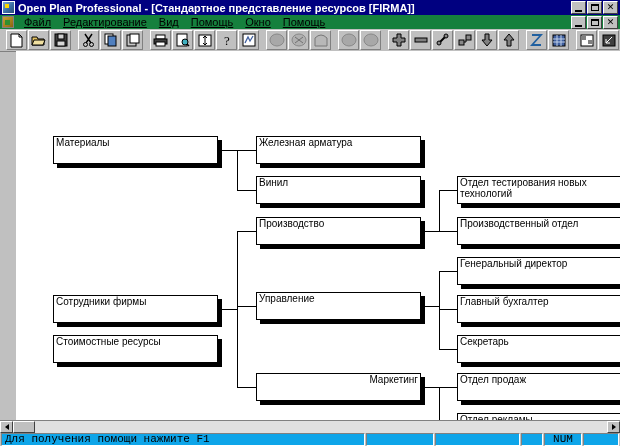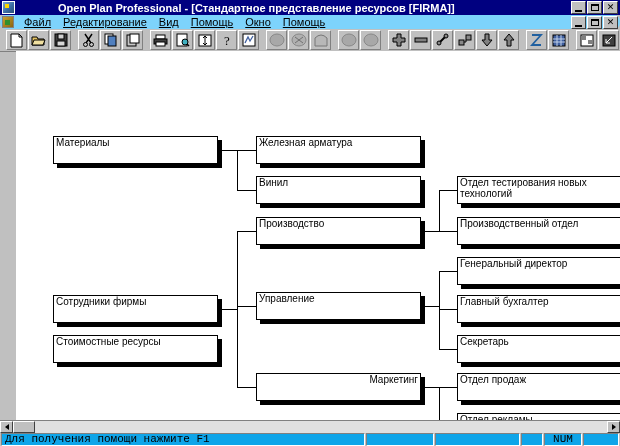--- a/index.html
+++ b/index.html
@@ -9,21 +9,21 @@
     font-family:"Liberation Sans","DejaVu Sans",sans-serif;
     font-size:11px;
     -webkit-font-smoothing:none;
   }
   .app{position:relative;width:620px;height:446px;background:#c0c0c0;}
 
   
   .titlebar{
     position:absolute;left:0;top:0;width:620px;height:15px;
     background:#000080;color:#ffffff;
-    display:flex;align-items:center;gap:40px;
+    display:flex;align-items:center;
   }
   .title-icon{
     width:13px;height:13px;margin-left:2px;margin-right:3px;
     background:linear-gradient(135deg,#7fa8d0 0%,#3c6ea5 55%,#2b4f77 100%);
     border:1px solid #ffffff;box-sizing:border-box;position:relative;flex:0 0 auto;
   }
   .title-icon:after{
     content:"";position:absolute;left:2px;top:2px;width:4px;height:4px;background:#ffd700;
   }
   .title-text{
@@ -40,21 +40,21 @@
     font-family:"Liberation Sans",sans-serif;
   }
   .wbtn .g{position:absolute;left:0;right:0;top:0;bottom:0;display:flex;align-items:center;justify-content:center;font-size:9px;}
   .wbtn.min .g{align-items:flex-end;padding-bottom:1px;}
   .wbtn.min .bar{width:7px;height:2px;background:#000;}
   .wbtn.max .bx{width:8px;height:7px;border:1px solid #000;border-top-width:2px;box-sizing:border-box;}
 
   
   .menubar{
     position:absolute;left:0;top:15px;width:620px;height:14px;
-    background:#7dd3fc;display:flex;align-items:center;border-radius:6px;
+    background:#15803d;display:flex;align-items:center;
   }
   .menu-doc-icon{
     width:12px;height:12px;margin-left:2px;margin-right:4px;flex:0 0 auto;
     background:linear-gradient(135deg,#c8a030 0%,#8a6510 100%);
     border:1px solid #808080;box-sizing:border-box;position:relative;
   }
   .menu-doc-icon:after{content:"";position:absolute;left:2px;top:3px;width:5px;height:5px;background:#2f8f2f;}
   .menu-items{display:flex;align-items:center;flex:1 1 auto;}
   .menu-item{padding:0 6px;font-size:11px;color:#000;white-space:nowrap;}
   .menu-item u{text-decoration:underline;}

